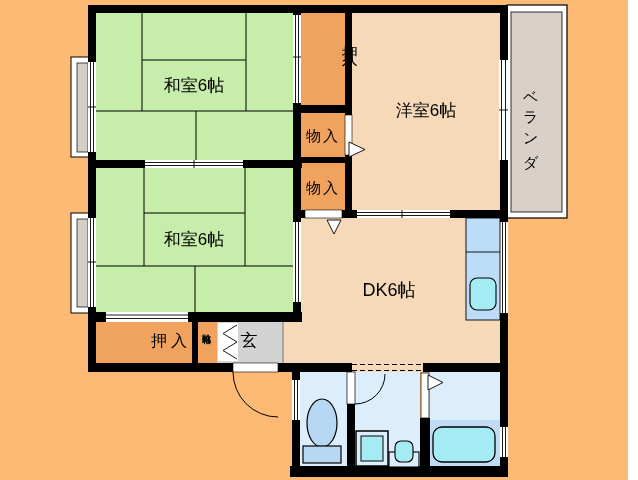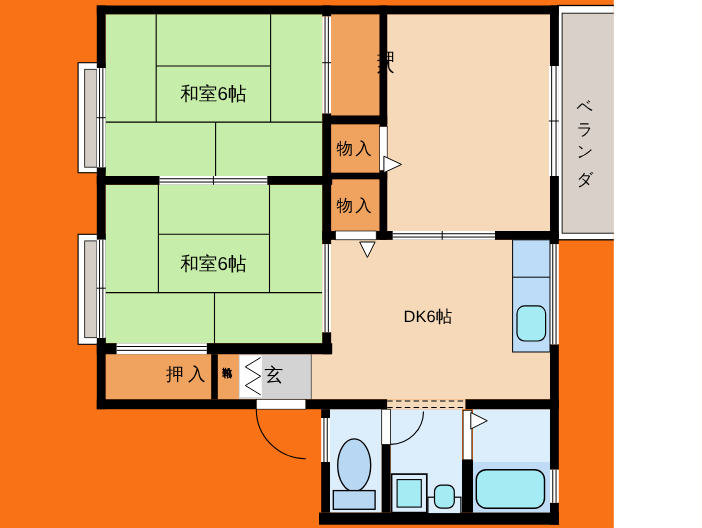--- a/index.html
+++ b/index.html
@@ -1,23 +1,23 @@
 <!DOCTYPE html>
 <html><head>
 <meta charset="utf-8">
 <style>
   html,body{margin:0;padding:0;background:#fff;}
-  #stage{position:relative;width:558px;height:480px;background:#f97316;overflow:hidden;
+  #stage{position:relative;width:628px;height:480px;background:#fdba74;overflow:hidden;
          font-family:"Liberation Sans","DejaVu Sans",sans-serif;}
   #plan-svg{position:absolute;left:0;top:0;}
   .lbl{position:absolute;color:#000;white-space:nowrap;line-height:1.05;}
   .center{text-align:center;}
   .vert{writing-mode:vertical-rl;text-orientation:upright;}
   .rm{font-size:17px;}
-  .rm-dk{font-size:15px;}
+  .rm-dk{font-size:18px;}
   .cl{font-size:15px;letter-spacing:2px;}
   .cl-b{font-size:16px;letter-spacing:4px;margin-left:27px;}
   .tiny{font-size:9px;font-weight:bold;letter-spacing:1px;}
   .ver{font-size:15px;letter-spacing:4px;}
 </style>
 </head>
 <body>
 
 <div id="stage">
 
@@ -200,20 +200,21 @@
   </g>
   <g>
     <rect x="389" y="452" width="30" height="15" fill="#dcedfc" stroke="#000" stroke-width="1.1"></rect>
     <rect x="395" y="441" width="18" height="21" rx="6" fill="#a5ebf3" stroke="#000" stroke-width="1.1"></rect>
   </g>
   <rect x="433" y="427" width="62" height="35" rx="9" fill="#a5ebf3" stroke="#000" stroke-width="1.3"></rect>
 </svg>
 
 <div class="lbl rm center" style="left:124px;top:77px;width:140px;">和室6帖</div>
 <div class="lbl rm center" style="left:124px;top:231px;width:140px;">和室6帖</div>
+<div class="lbl rm center" style="left:356px;top:102px;width:140px;">洋室6帖</div>
 <div class="lbl rm-dk center" style="left:328px;top:281px;width:122px;">DK6帖</div>
 <div class="lbl cl-b vert" style="left:314px;top:33px;height:60px;">押入</div>
 <div class="lbl cl center" style="left:301px;top:128px;width:44px;">物入</div>
 <div class="lbl cl center" style="left:301px;top:180px;width:44px;">物入</div>
 <div class="lbl cl-b center" style="left:96px;top:333px;width:96px;">押入</div>
 <div class="lbl tiny vert" style="left:201px;top:327px;height:36px;">靴箱</div>
 <div class="lbl rm center" style="left:234px;top:332px;width:30px;">玄</div>
 <div class="lbl ver vert" style="left:523px;top:80px;height:138px;">ベランダ</div>
 
 </div>

